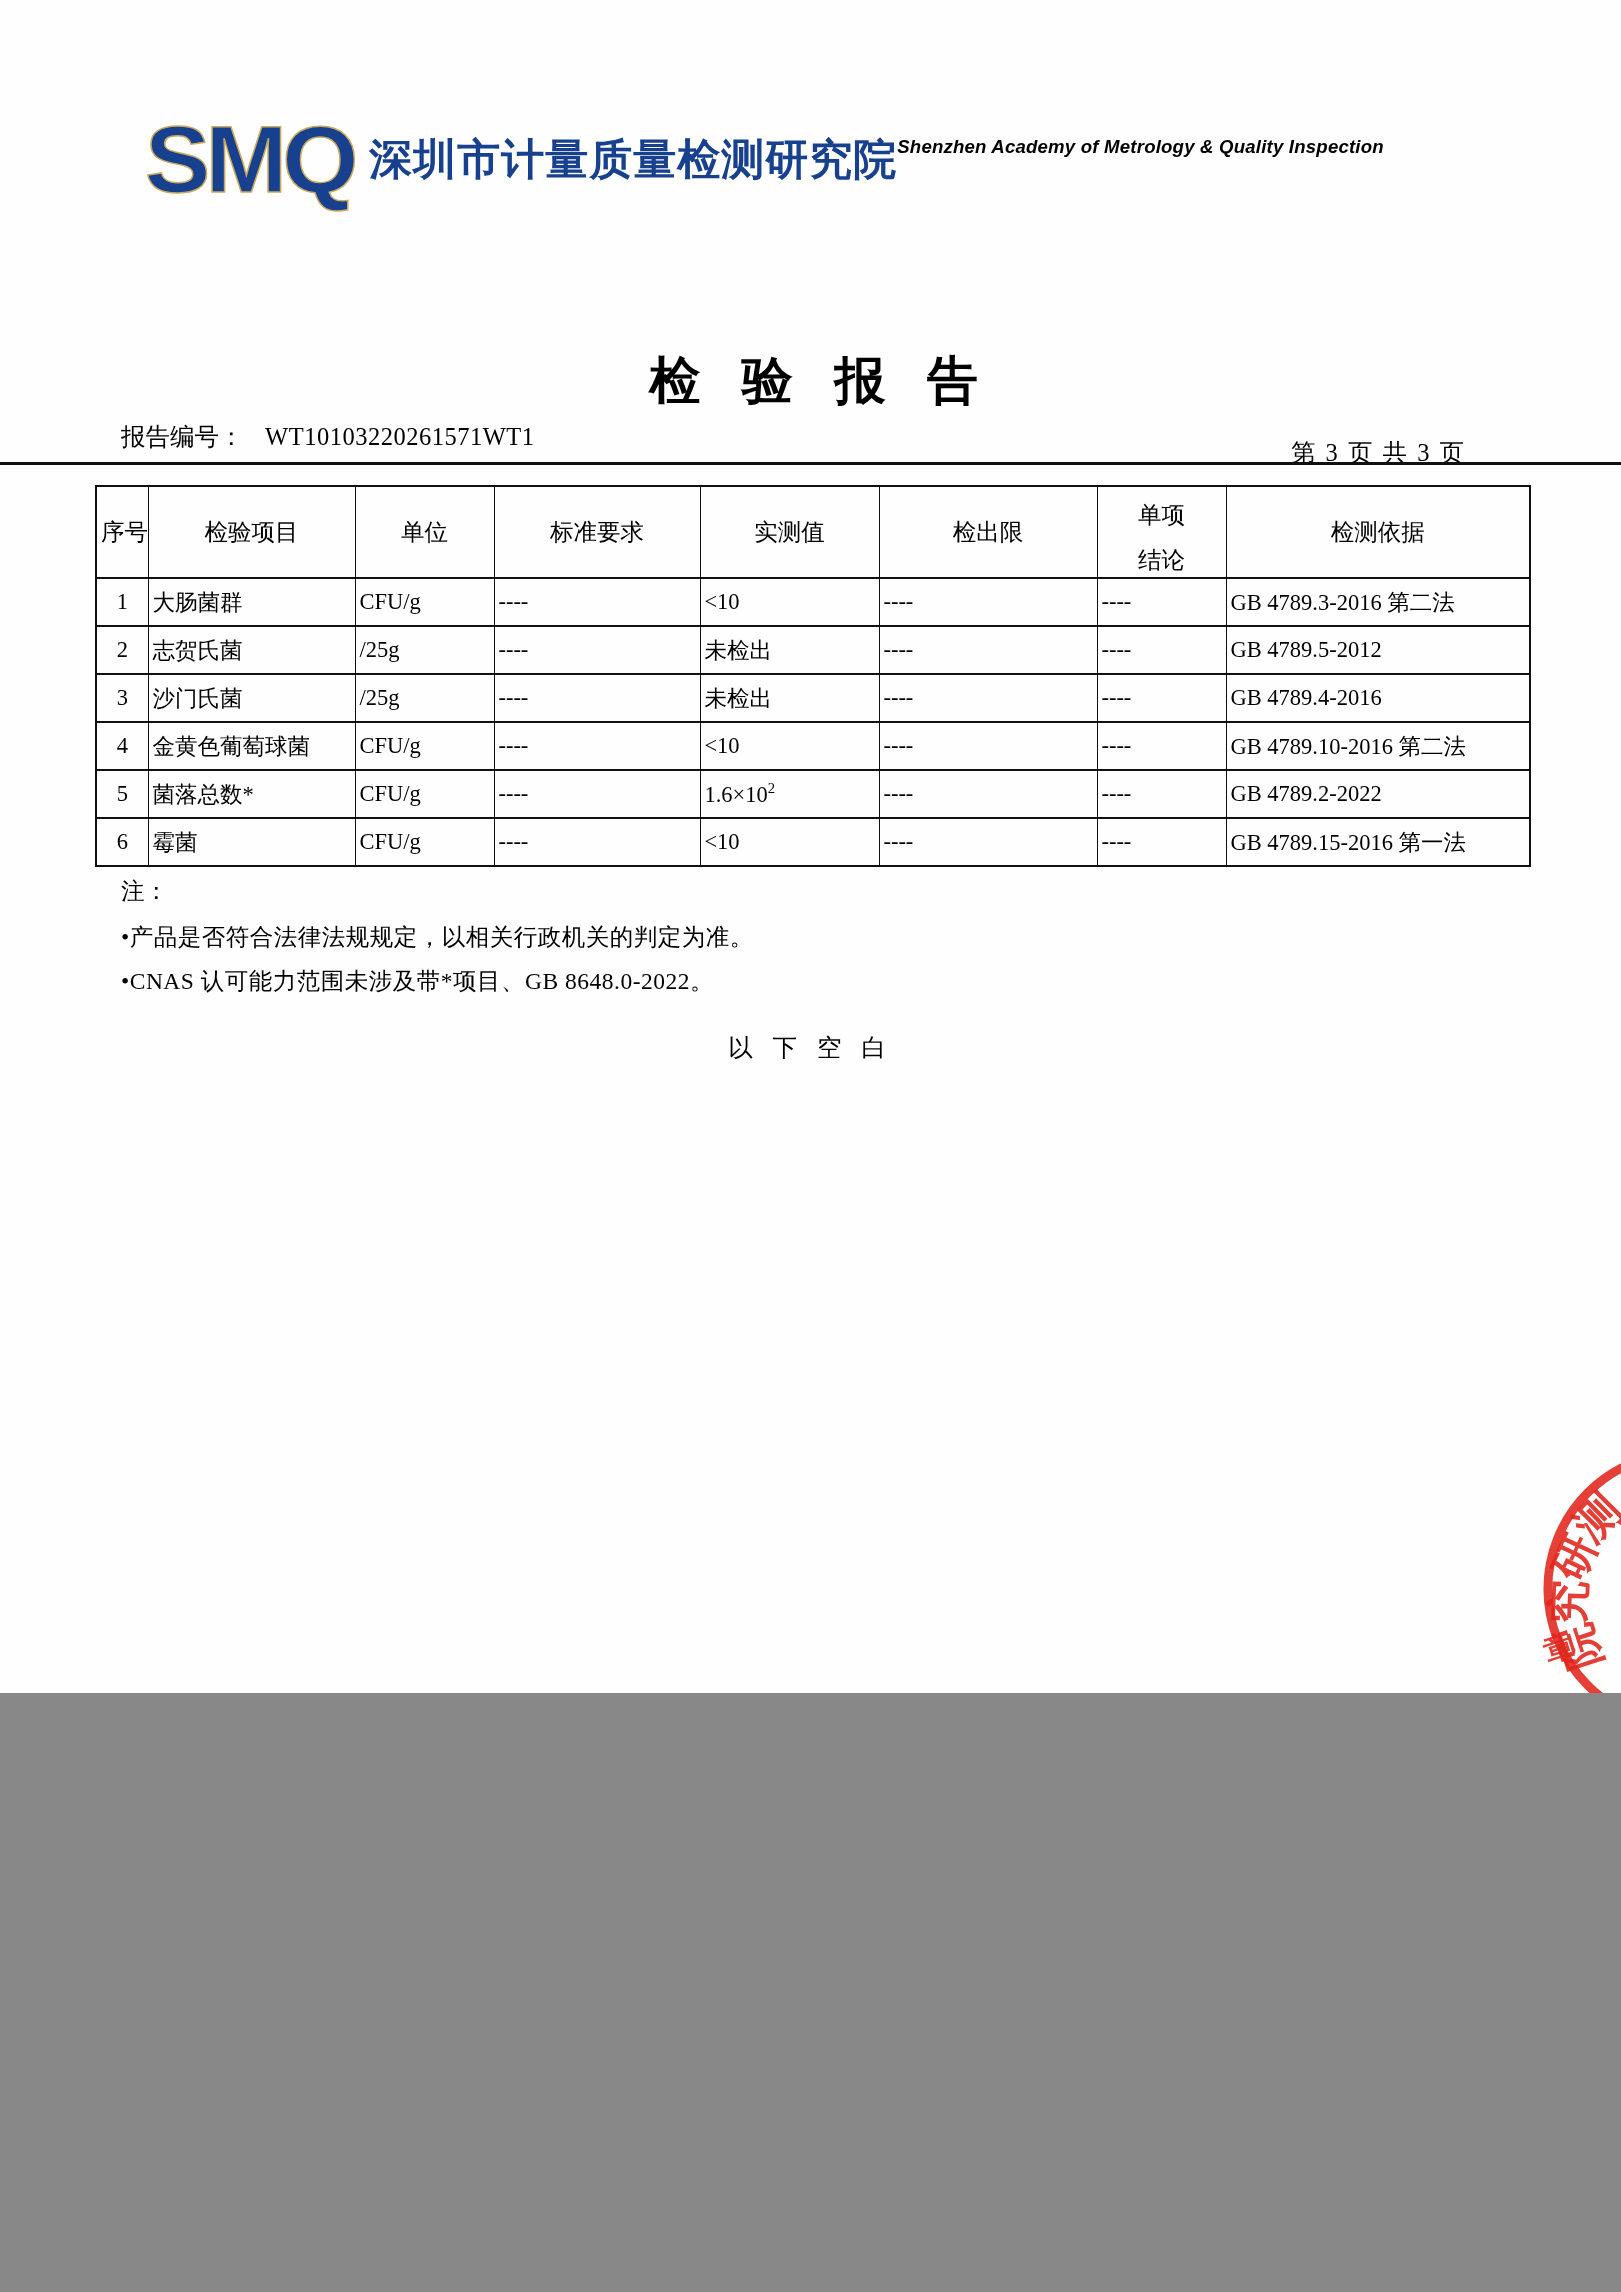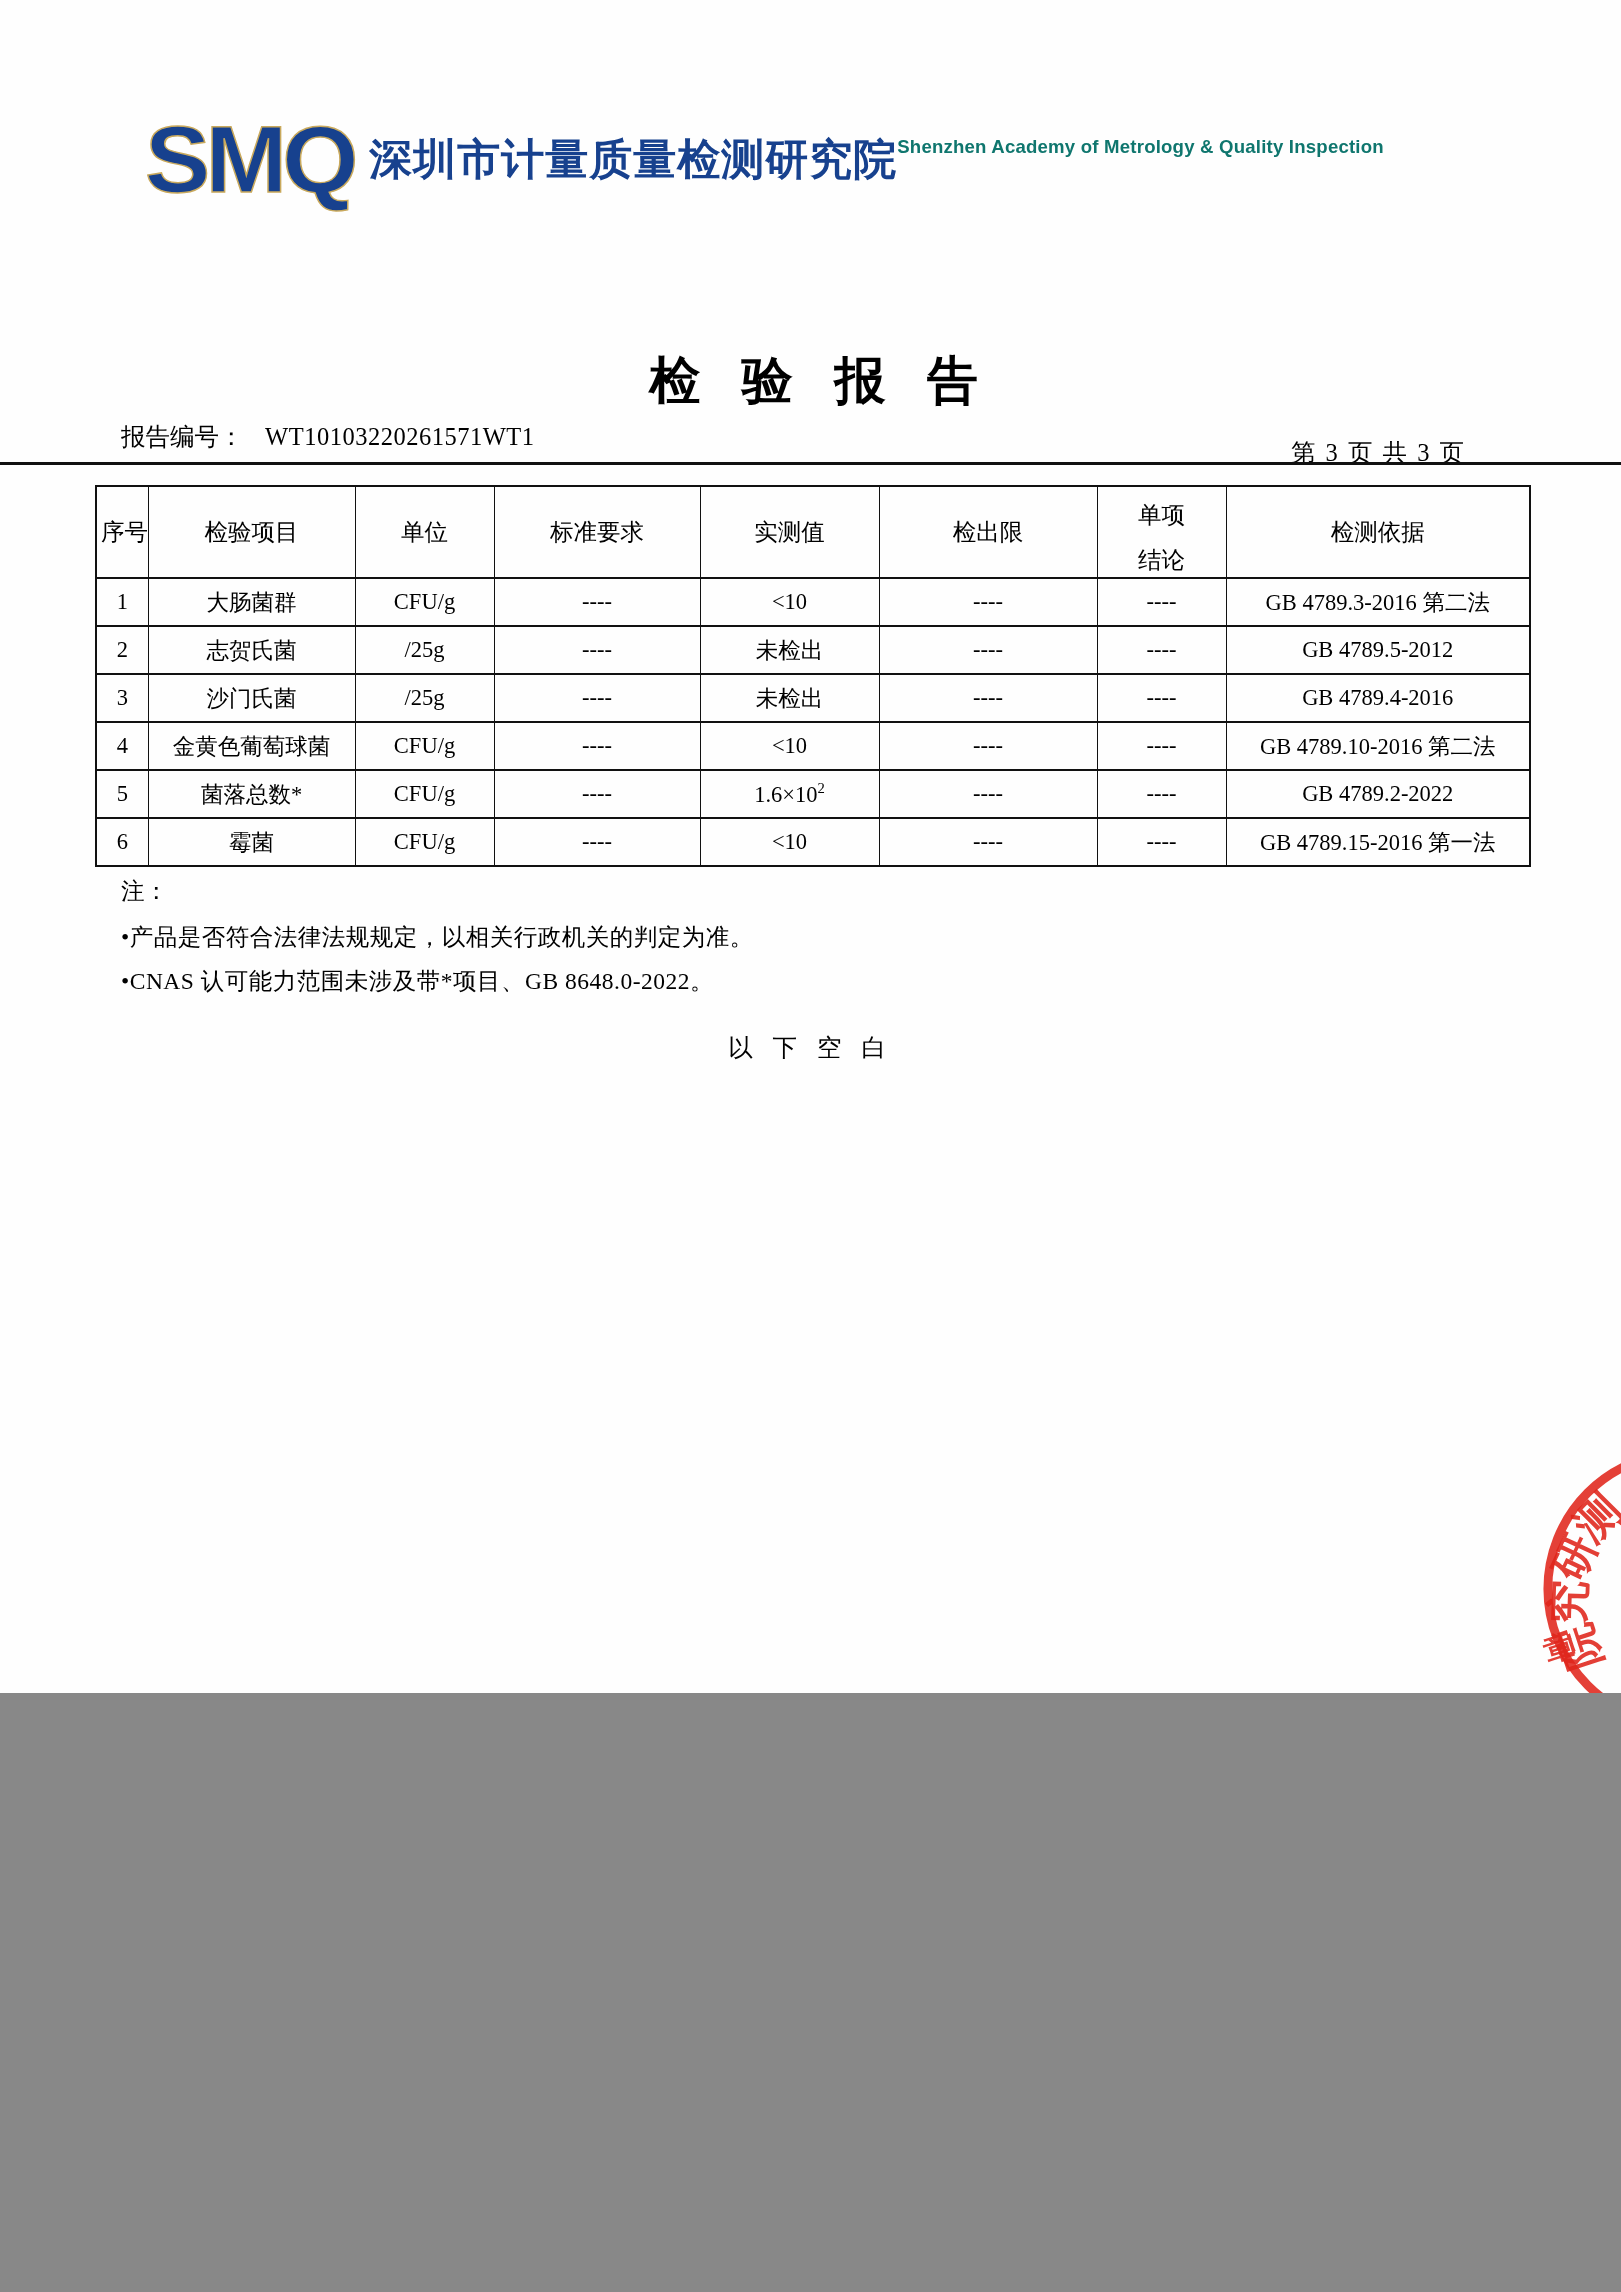--- a/index.html
+++ b/index.html
@@ -25,21 +25,21 @@
     -webkit-text-stroke:1.5px #c9a95c;
     transform:scaleY(.96);
   }
   .logo-names{display:flex;flex-direction:row;justify-content:center;}
   .logo-cn{
     font-size:43px;line-height:51px;font-weight:800;
     color:#17418e;letter-spacing:1px;white-space:nowrap;
   }
   .logo-en{
     font-size:18.6px;line-height:25.5px;font-weight:700;
-    color:#0f766e;letter-spacing:0.2px;white-space:nowrap;
+    color:#000000;letter-spacing:0.2px;white-space:nowrap;font-style:italic;
   }
   
   .doc-title{
     position:absolute;left:0;top:337px;width:100%;
     text-align:center;
     font-family:"Liberation Sans","DejaVu Sans",sans-serif;
     font-size:51px;font-weight:700;letter-spacing:13.7px;
     margin:10px;
   }
   
@@ -67,21 +67,21 @@
     border-top:2.5px solid #111;
     border-bottom:2.5px solid #111;
     padding:0 3.9px;
     overflow:hidden;white-space:nowrap;
   }
   table.results{border:2.5px solid #111;}
   table.results th{
     font-weight:400;text-align:center;
     height:84px;font-size:23.5px;
   }
-  table.results td{height:46px;text-align:center;vertical-align:middle;}
+  table.results td{height:46px;text-align:left;vertical-align:middle;}
   table.results td.c{text-align:center;}
   table.results sup{font-size:14.7px;}
   .th-twoline div{line-height:33px;margin-top:12px;}
   
   .notes{position:absolute;left:121px;top:875px;font-size:23.5px;}
   .notes .note-label{margin-bottom:13.7px;}
   .notes .note-item{margin-bottom:12.7px;white-space:nowrap;letter-spacing:0.5px;}
   .blank-below{
     position:absolute;left:0;top:1031px;width:100%;
     text-align:center;font-size:24.5px;letter-spacing:6.9px;

